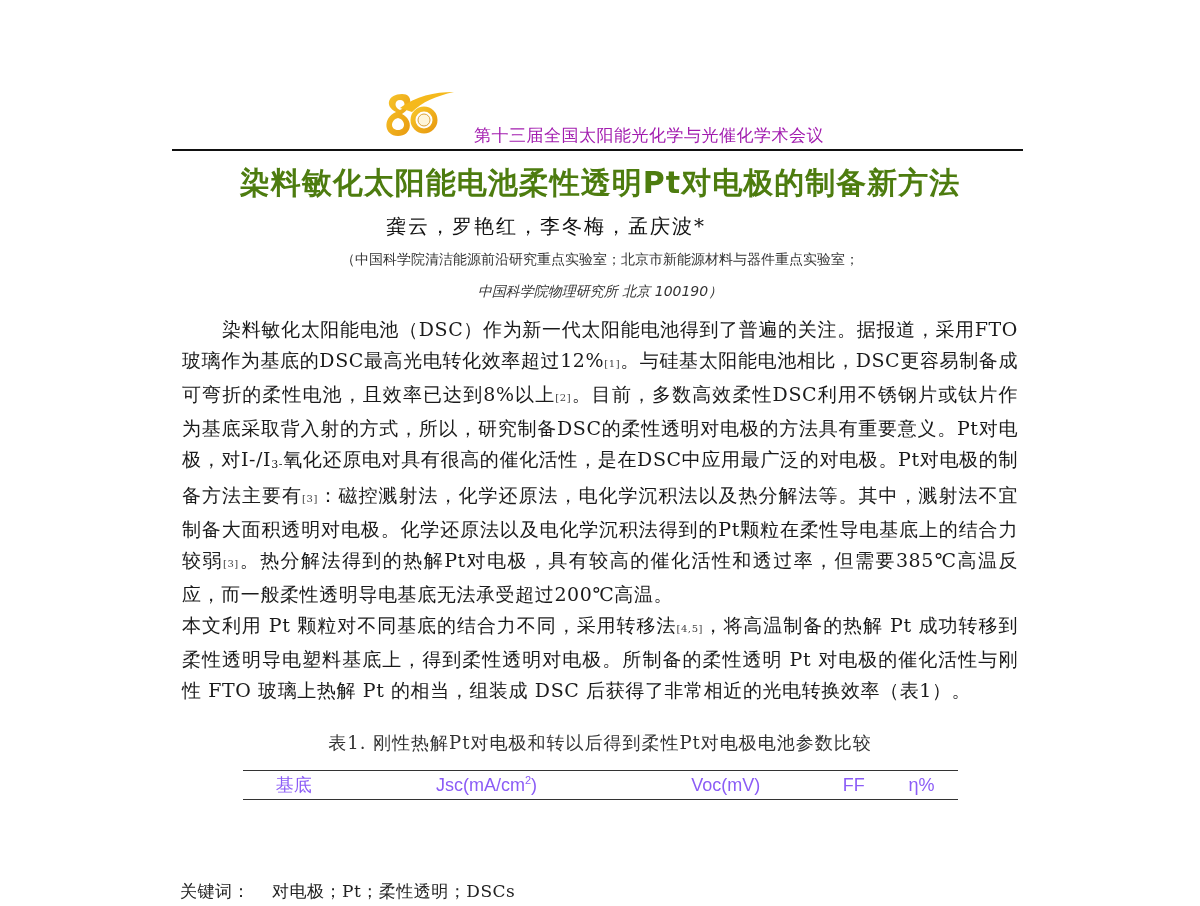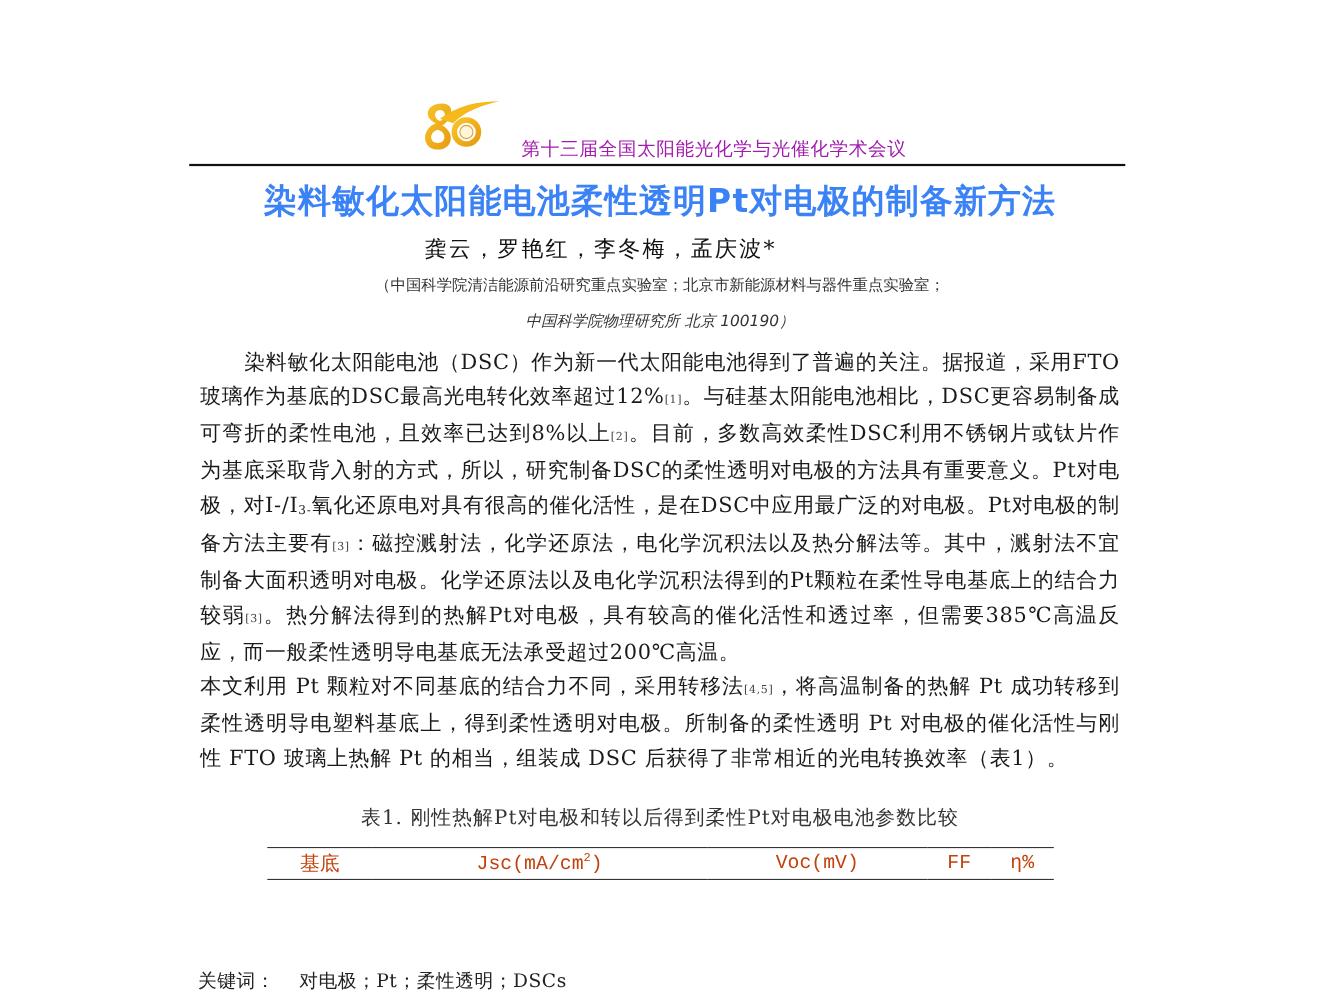--- a/index.html
+++ b/index.html
@@ -16,21 +16,21 @@
       font-size: 17px; color: #a21caf; letter-spacing: 0.5px;
       font-family: "DejaVu Sans", "Liberation Sans", sans-serif;
       white-space: nowrap;
     }
     .header-rule {
       position: absolute; left: 172px; top: 149px; width: 851px; height: 2px;
       background: #111;
     }
     .paper-title {
       position: absolute; left: 0; top: 163px; width: 1200px; text-align: center;
-      font-size: 30px; font-weight: bold; color: #3b82f6;
+      font-size: 30px; font-weight: bold; color: #4d7c0f;
       font-family: "DejaVu Sans", "Liberation Sans", sans-serif;
       letter-spacing: 1px;
     }
     .authors {
       position: absolute; left: 0; top: 213px; width: 1092px; text-align: center;
       font-size: 20px; color: #111; letter-spacing: 2px;
     }
     .affil {
       position: absolute; left: 0; width: 1200px; text-align: center;
       font-size: 14px; color: #333;
@@ -47,22 +47,22 @@
     .body-text p.indent { text-indent: 40px; }
     .ref { font-size: 10px; vertical-align: baseline; color: #444; }
     .sub { font-size: 11px; vertical-align: -2px; }
     .table-caption {
       position: absolute; left: 0; top: 731px; width: 1200px; text-align: center;
       font-size: 18px; color: #333; letter-spacing: 1px;
     }
     table.results {
       position: absolute; left: 243px; top: 770px; width: 715px;
       border-collapse: collapse;
-      font-family: Liberation Mono, monospace;
-      font-size: 18px; color: #c2410c;
+      font-family: Liberation Sans, sans-serif;
+      font-size: 18px; color: #8b5cf6;
     }
     table.results th, table.results td {
       text-align: center; font-weight: normal; padding: 0; height: 30px;
     }
     table.results thead tr { border-top: 1.5px solid #333; border-bottom: 1.5px solid #333; }
     table.results tbody tr:last-child { border-bottom: 1.5px solid #333; }
     table.results thead th { height: 28px; }
     table.results tbody td { height: 32px; }
     sup { font-size: 11px; }
     .keywords {

